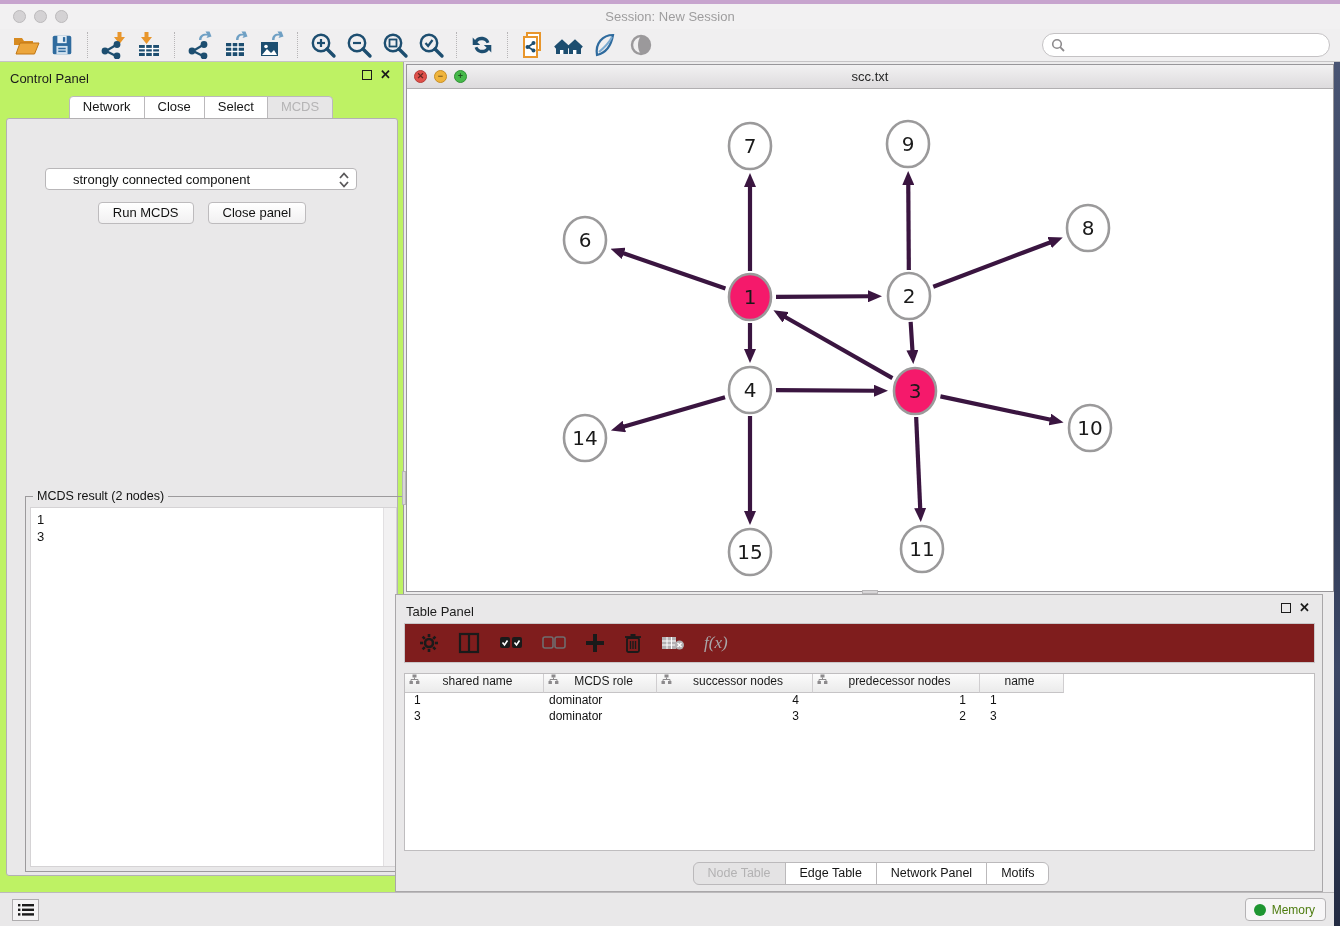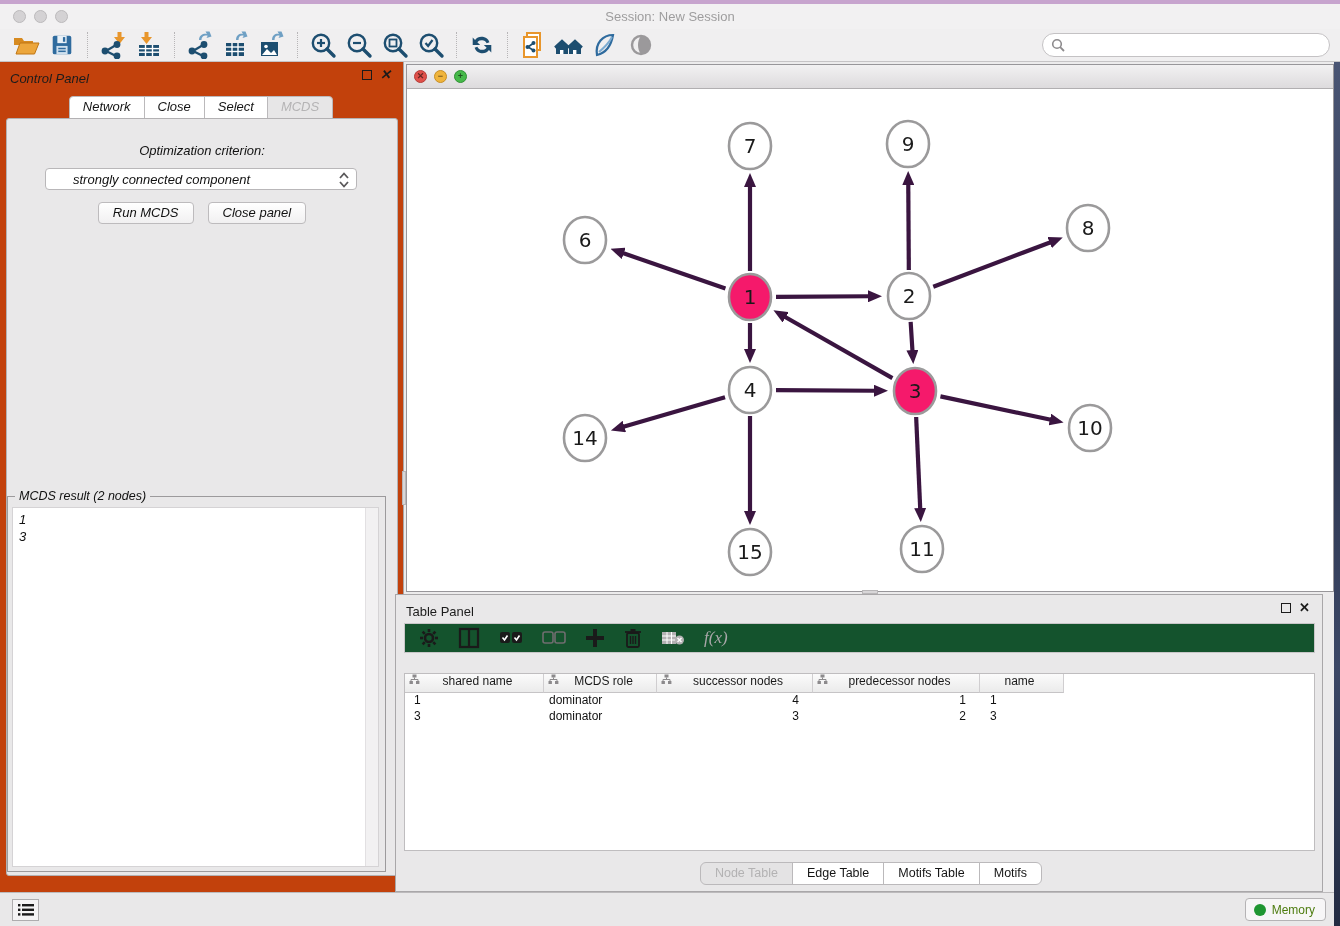--- a/index.html
+++ b/index.html
@@ -13,38 +13,38 @@
   .tl-group { position:absolute; left:13px; top:6px; display:flex; gap:8px; }
   .tl { width:13px; height:13px; border-radius:50%; background:#d4d2d4; border:1px solid #bcbabc; }
   .win-title { position:absolute; left:0; right:0; top:5px; text-align:center; font-size:13px; color:#9e9d9e; }
   .toolbar { position:absolute; left:0; top:29px; width:1340px; height:33px; background:#f0eff0; border-bottom:1px solid #c6c4c6; display:flex; align-items:center; padding-left:8px; }
   .tb-btn { width:36px; height:30px; display:flex; align-items:center; justify-content:center; cursor:default; }
   .tb-sep { width:0; height:26px; border-left:1px dotted #b7b5b7; margin:0 7px; }
   .search-wrap { margin-left:auto; margin-right:10px; width:288px; height:24px; background:#fff; border:1px solid #c4c2c4; border-radius:12px; display:flex; align-items:center; padding-left:8px; }
   .search-wrap input { border:none; outline:none; flex:1; font-size:12px; background:transparent; margin-left:5px; }
 
   
-  .control-panel { position:absolute; left:0; top:62px; width:404px; height:830px; background:#c2410c; border-right:1px solid #a9a7a9;font-style:italic; }
+  .control-panel { position:absolute; left:0; top:62px; width:404px; height:830px; background:#bef264; border-right:1px solid #a9a7a9; }
   .cp-header { position:relative; height:30px; }
   .cp-title, .tp-title { position:absolute; left:10px; top:9px; font-size:13px; color:#1c1c1c; }
   .panel-btns { position:absolute; right:12px; top:8px; display:flex; gap:8px; align-items:center; }
   .float-btn { width:10px; height:10px; border:1.6px solid #1b1b1b; display:inline-block; }
   .close-btn { font-size:13px; font-weight:bold; color:#1b1b1b; line-height:10px; }
   .cp-tabs { position:absolute; left:0; right:0; top:34px; display:flex; justify-content:center; }
   .cp-tab { padding:2px 13px 4px; font-size:13px; background:#fff; border:1px solid #bbb9bb; margin-left:-1px; color:#151515; }
   .cp-tab:first-child { border-radius:4px 0 0 0; }
   .cp-tab:last-child  { border-radius:0 4px 0 0; }
   .cp-tab.active { background:#e7e6e7; color:#b5b4b5; }
   .cp-body { position:absolute; left:6px; top:56px; width:392px; height:758px; background:#e9e8e9; border:1px solid #b3b1b3; border-radius:3px; }
   .opt-label { text-align:center; margin-top:24px; font-size:13px; color:#111; }
   .dropdown { position:absolute; left:38px; top:49px; width:312px; height:22px; background:#fff; border:1px solid #b9b7b9; border-radius:4px; display:flex; align-items:center; padding-left:27px; font-size:13px; color:#111; }
   .dd-stepper { position:absolute; right:6px; top:3px; }
   .btn-row { position:absolute; left:0; right:0; top:83px; display:flex; justify-content:center; gap:14px; }
   .push-btn { min-width:92px; padding:2px 14px 3px; height:22px; background:linear-gradient(#ffffff,#f1f0f1); border:1px solid #bdbbbd; border-radius:4px; font-size:13px; color:#111; text-align:center; }
-  .result-group { position:absolute; left:0; top:377px; width:379px; height:376px; border:1px solid #9c9a9c; }
+  .result-group { position:absolute; left:18px; top:377px; width:379px; height:376px; border:1px solid #9c9a9c; }
   .result-legend { position:absolute; left:7px; top:-8px; background:#e9e8e9; padding:0 4px; font-size:12.5px; color:#111; }
   .result-area { position:absolute; left:4px; top:10px; right:6px; bottom:4px; background:#fff; border:1px solid #d5d3d5; }
   .result-scroll { position:absolute; right:0; top:0; bottom:0; width:13px; background:#f2f1f2; border-left:1px solid #e2e0e2; }
   .result-line { font-size:13px; color:#111; padding:0 6px; line-height:17px; }
   .result-line:first-child { padding-top:3px; }
 
   
   .network-window { position:absolute; left:406px; top:64px; width:928px; height:528px; background:#fff; border:1px solid #98969a; }
   .nw-titlebar { position:relative; height:24px; background:linear-gradient(#f2f1f2,#dddbdd); border-bottom:1px solid #b1afb1; }
   .nw-lights { position:absolute; left:7px; top:5px; display:flex; gap:7px; }
@@ -53,21 +53,21 @@
   .nwl.yellow { background:#f0b43c; border:1px solid #c78f25; }
   .nwl.green { background:#46b94a; border:1px solid #2f9134; }
   .nw-title { position:absolute; left:0; right:0; top:4px; text-align:center; font-size:13px; color:#262626; }
   .graph-canvas { display:block; width:926px; height:502px; background:#fff; }
   .grip-v { position:absolute; left:-5px; top:406px; width:4px; height:34px; background:#d8d6d8; border:1px solid #b8b6b8; }
   .grip-h { position:absolute; left:455px; bottom:-3px; width:16px; height:4px; background:#d8d6d8; border:1px solid #b8b6b8; }
 
   
   .table-panel { position:absolute; left:395px; top:594px; width:928px; height:298px; background:#e9e8e9; border:1px solid #a9a7a9; }
   .tp-header { position:relative; height:28px; }
-  .tp-toolbar { position:absolute; left:8px; top:28px; width:911px; height:30px; background:#14532d; border:1px solid #c8c6c8; display:flex; align-items:center; gap:19px; padding-left:14px; }
+  .tp-toolbar { position:absolute; left:8px; top:28px; width:911px; height:40px; background:#7f1d1d; border:1px solid #c8c6c8; display:flex; align-items:center; gap:19px; padding-left:14px; }
   .tp-tb-btn { display:flex; align-items:center; justify-content:center; }
   .fx-label { font-family:"Liberation Serif", serif; font-style:italic; font-size:17px; color:#a9a7a9; }
   .data-table { position:absolute; left:8px; top:78px; width:911px; height:178px; background:#fff; border:1px solid #bfbdbf; }
   .dt-head { display:flex; height:19px; }
   .dt-hcell { display:flex; align-items:flex-start; background:linear-gradient(#fbfbfb,#ebebeb); border-right:1px solid #d0ced0; border-bottom:1px solid #c6c4c6; font-size:12px; color:#1a1a1a; padding-left:4px; }
   .dt-hcell .hlabel { flex:1; text-align:center; padding-right:8px; }
   .dt-row { display:flex; height:16px; font-size:12px; color:#111; }
   .dt-cell { overflow:hidden; white-space:nowrap; }
   .c0 { width:139px; } .c1 { width:113px; } .c2 { width:156px; } .c3 { width:167px; } .c4 { width:84px; }
   .dt-row .c0 { padding-left:9px; } .dt-row .c1 { padding-left:5px; }
@@ -269,21 +269,20 @@
         <span class="close-btn">✕</span>
       </span>
     </div>
     <div class="cp-tabs">
       <div class="cp-tab">Network</div>
       <div class="cp-tab">Close</div>
       <div class="cp-tab">Select</div>
       <div class="cp-tab active">MCDS</div>
     </div>
     <div class="cp-body">
-      <div class="opt-label">Optimization criterion:</div>
       <div class="dropdown">
         <span>strongly connected component</span>
         <span class="dd-stepper">
           <svg width="12" height="16" viewBox="0 0 12 16">
               <path d="M2 6 L6 1.5 L10 6" fill="none" stroke="#5a585a" stroke-width="1.8"></path>
               <path d="M2 10 L6 14.5 L10 10" fill="none" stroke="#5a585a" stroke-width="1.8"></path>
             </svg>
         </span>
       </div>
       <div class="btn-row">
@@ -301,20 +300,21 @@
     </div>
   </div>
 
   <div class="network-window">
     <div class="nw-titlebar">
       <div class="nw-lights">
         <span class="nwl red">✕</span>
         <span class="nwl yellow">−</span>
         <span class="nwl green">+</span>
       </div>
+      <div class="nw-title">scc.txt</div>
     </div>
     <svg class="graph-canvas" viewBox="0 0 926 502">
         <defs>
           <marker id="arrow" viewBox="0 0 14 12" refX="1" refY="6" markerWidth="14" markerHeight="12" markerUnits="userSpaceOnUse" orient="auto">
             <path d="M0 0 L14 6 L0 12 z" fill="#3a1540"></path>
           </marker>
         </defs>
         <line x1="343" y1="182" x2="343" y2="97" stroke="#3a1540" stroke-width="4.2" marker-end="url(#arrow)"></line>
         <line x1="318.4250546578312" y1="199.51047342725076" x2="215.80760821872127" y2="164.06081011192188" stroke="#3a1540" stroke-width="4.2" marker-end="url(#arrow)"></line>
         <line x1="368.9994857950893" y1="207.83648122141454" x2="462.000791084478" y2="207.25156735166996" stroke="#3a1540" stroke-width="4.2" marker-end="url(#arrow)"></line>
@@ -510,21 +510,21 @@
         <div class="dt-cell c1">dominator</div>
         <div class="dt-cell c2">3</div>
         <div class="dt-cell c3">2</div>
         <div class="dt-cell c4">3</div>
       </div>
     </div>
 
     <div class="tp-tabs">
       <div class="tp-tab active">Node Table</div>
       <div class="tp-tab">Edge Table</div>
-      <div class="tp-tab">Motifs Table</div>
+      <div class="tp-tab">Network Panel</div>
       <div class="tp-tab">Motifs</div>
     </div>
   </div>
 
   <div class="status-bar">
     <div class="console-btn">
       <svg width="16" height="14" viewBox="0 0 16 14">
           <g fill="#1a1a1a">
             <rect x="0" y="1" width="2.4" height="2.4"></rect>
             <rect x="4" y="1" width="12" height="2.4"></rect>

